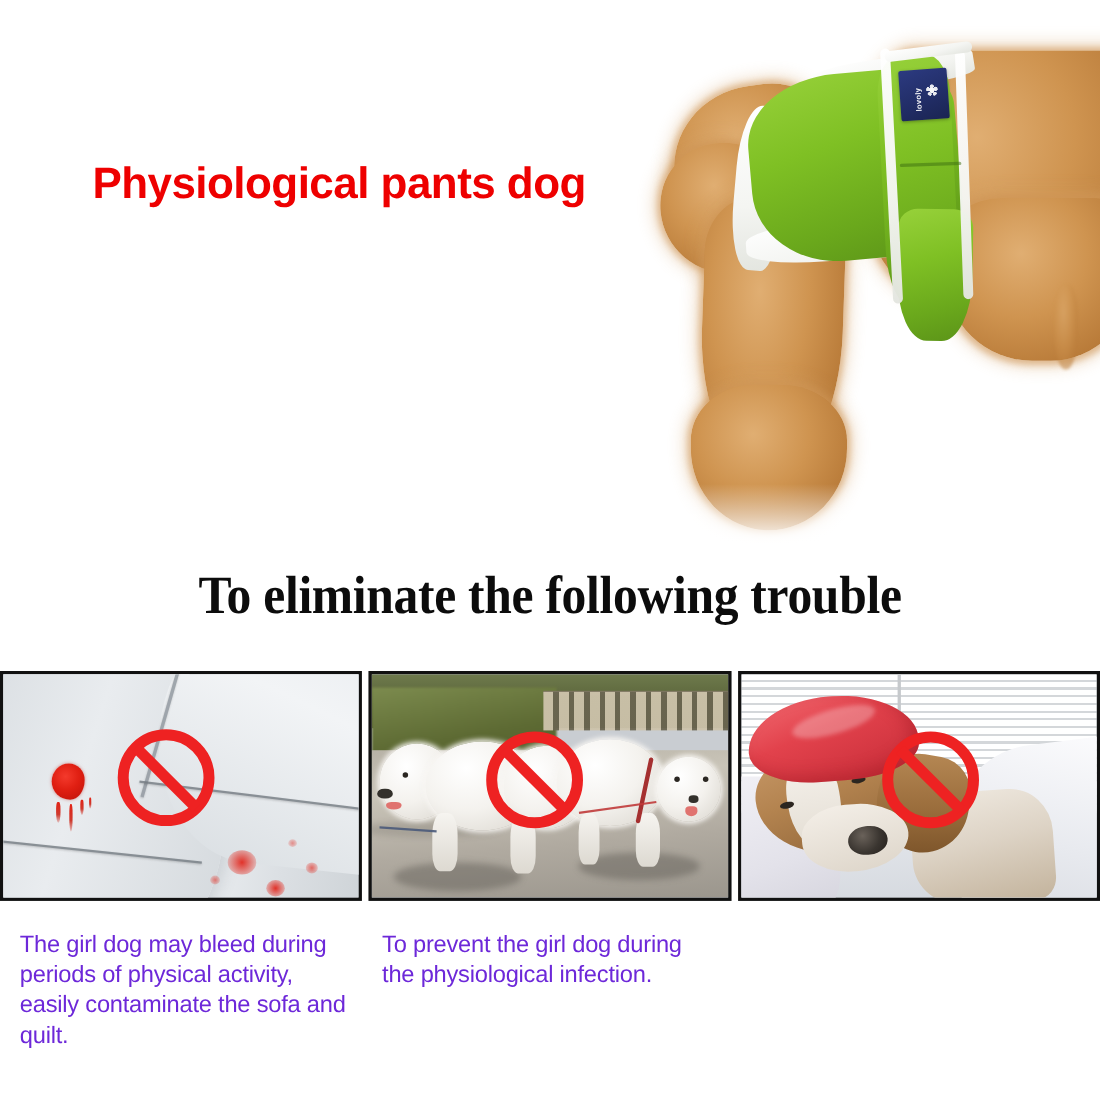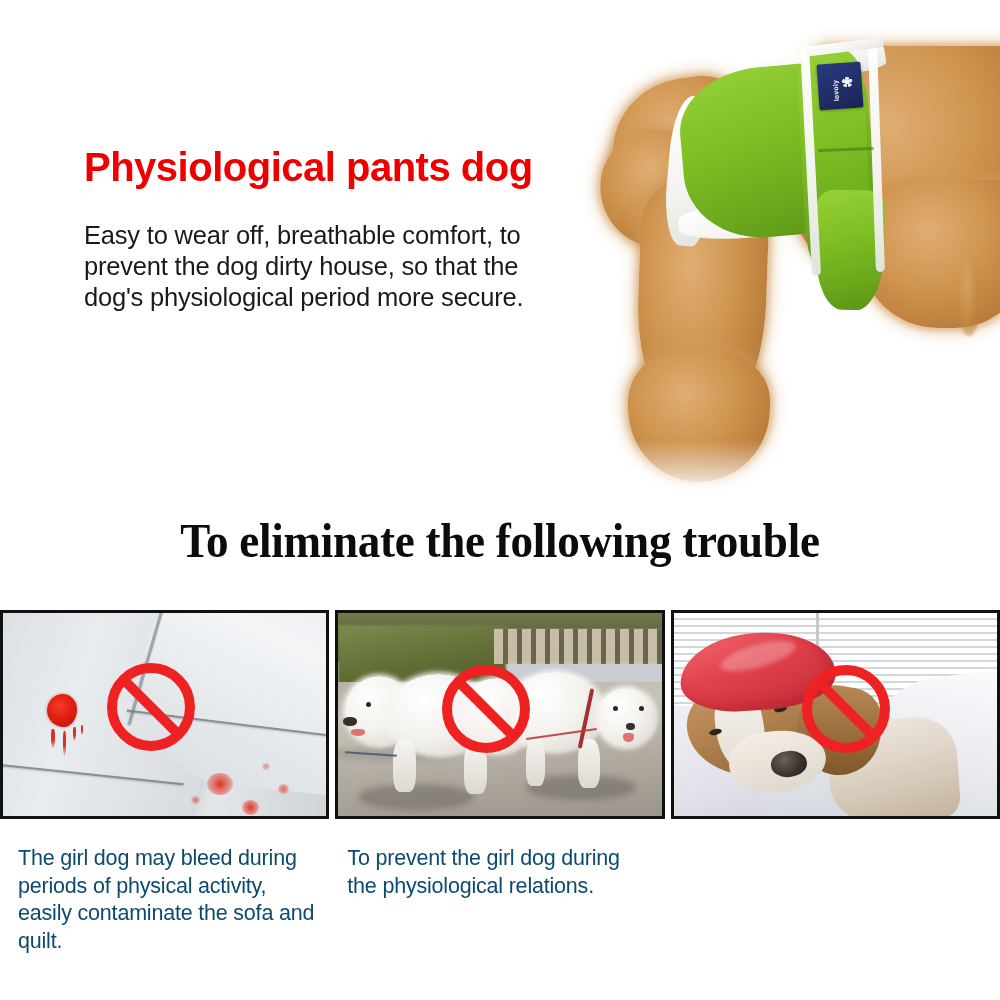--- a/index.html
+++ b/index.html
@@ -116,21 +116,21 @@
     left: 0px;
     top: 845px;
     width: 1000px;
     display: flex;
   }
   .caption {
     width: 333.33px;
     padding: 0 16px 0 18px;
     font-size: 21.5px;
     line-height: 1.28;
-    color: #0c4a6e;
+    color: #6d28d9;
     letter-spacing: -0.2px;
   }
   .caption.c2 { padding-left: 14px; }
   .caption.c3 { padding-left: 14px; }
 
   
   .sofa-bg {
     position: absolute; inset: 0;
     background:
       linear-gradient(100deg, #ced4d9 0%, #dfe3e7 28%, #eef1f3 55%, #dce0e4 78%, #cfd4d8 100%);
@@ -416,21 +416,20 @@
       <span class="tag-text" style="left:14px; top:38px;">lovoly</span>
       <span class="tag-logo" style="left:24px; top:14px;"></span>
     </div>
 
     <div style="position:absolute; left:0; bottom:0; width:100%; height:70px;
                 background:linear-gradient(180deg, rgba(255,255,255,0) 0%, #ffffff 78%);"></div>
   </div>
 
   <h1 class="headline" style="color:#ee0000;">Physiological pants dog</h1>
 
-  <p class="subcopy">Easy to wear off, breathable comfort, to prevent the dog dirty house, so that the dog's physiological period more secure.</p>
 
   <h2 class="section-headline">To eliminate the following trouble</h2>
 
   <div class="panels">
 
     <div class="panel">
       <div class="panel-scene">
         <div class="sofa-bg"></div>
         <div class="sofa-cush-a"></div>
         <div class="sofa-cush-b"></div>
@@ -508,16 +507,16 @@
 
         <div class="icepack"></div>
         <div class="icepack-hi"></div>
       </div>
       <div class="no-sign" style="left:128px; top:52px; width:88px; height:88px;"></div>
     </div>
   </div>
 
   <div class="captions">
     <p class="caption c1">The girl dog may bleed during periods of physical activity, easily contaminate the sofa and quilt.</p>
-    <p class="caption c3">To prevent the girl dog during the physiological relations.</p>
+    <p class="caption c3">To prevent the girl dog during the physiological infection.</p>
   </div>
 
 </div>
 
 </body></html>

